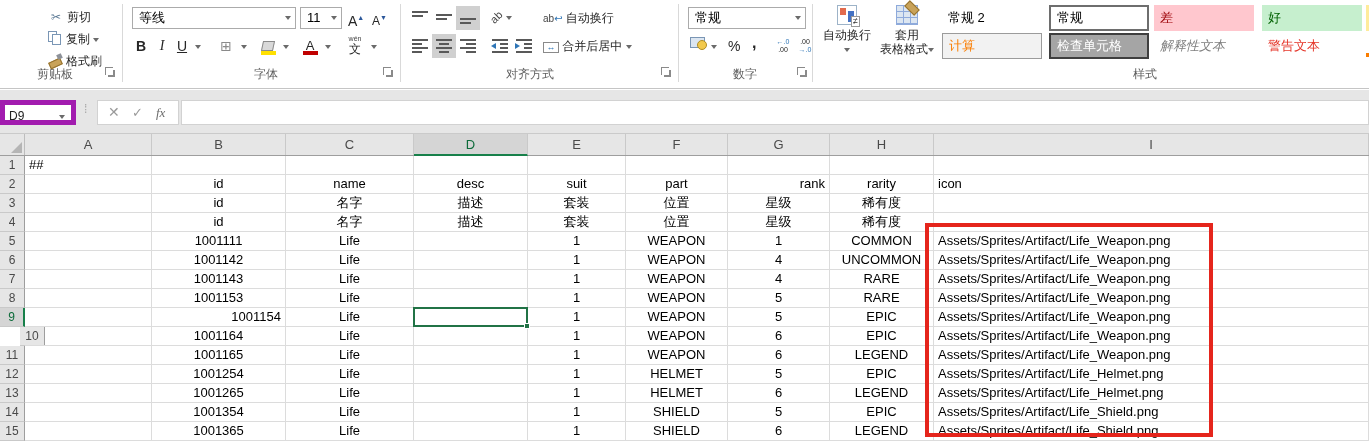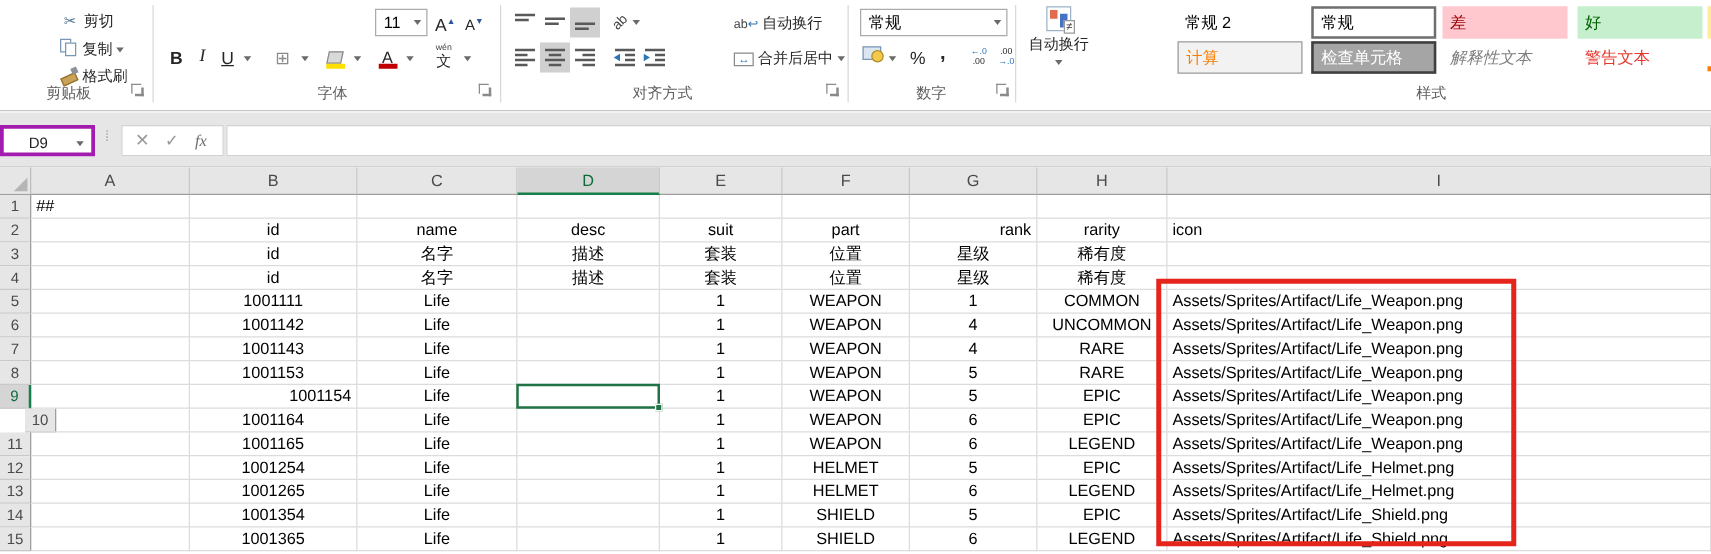--- a/index.html
+++ b/index.html
@@ -40,21 +40,21 @@
   .u-line { text-decoration:underline; }
   .color-bar { position:absolute; left:1px; bottom:3px; width:15px; height:4px; }
   .grow-ic { font-size:14px; color:#262626; } .grow-ic sup { font-size:7px; color:#2b579a; }
   .phon { position:relative; display:inline-block; font-size:12px; line-height:10px; }
   .phon small { display:block; font-size:7px; color:#444; }
 
   
   .bars { position:absolute; width:24px; height:24px; top:6px; }
   .bars.r2 { top:34px; }
   .bars span { position:absolute; left:4px; height:2px; background:#595959; }
-  .wrap-btn, .merge-btn { position:absolute; font-size:12px; color:#262626; height:24px; line-height:24px; white-space:nowrap;margin-left:44px; }
+  .wrap-btn, .merge-btn { position:absolute; font-size:12px; color:#262626; height:24px; line-height:24px; white-space:nowrap; }
   .blue { color:#2e75b6; }
 
   
   .tiny2 { position:absolute; top:34px; width:22px; font-size:7px; line-height:8px; text-align:center; color:#262626; padding-top:4px; }
   .coin-ic { position:relative; display:inline-block; width:18px; height:14px; }
   .coin-ic::before { content:""; position:absolute; left:0; top:1px; width:13px; height:9px; background:#dce6f1; border:1px solid #7a96b5; }
   .coin-ic::after { content:""; position:absolute; right:1px; bottom:0; width:8px; height:8px; border-radius:50%; background:#f2c94c; border:1px solid #b08d24; }
 
   
   .bigbtn { position:absolute; top:4px; width:58px; height:62px; text-align:center; font-size:12px; color:#262626; line-height:14px; }
@@ -64,21 +64,21 @@
   .cf-ic .b2 { left:10px; top:5px; width:6px; height:11px; background:#4472c4; }
   .cf-ic .ne { position:absolute; right:-4px; bottom:-3px; font-size:9px; color:#333; background:#fff; border:1px solid #999; line-height:9px; padding:0 1px; font-style:normal; }
   .ft-ic { position:relative; width:22px; height:20px; margin:1px auto 3px;
            background:linear-gradient(#fff 0 0) , #dce6f1; border:1px solid #8eaadb;
            background-image:repeating-linear-gradient(to right,transparent 0 6px,#8eaadb 6px 7px),repeating-linear-gradient(to bottom,transparent 0 5px,#8eaadb 5px 6px); }
   .ft-ic::after { content:""; position:absolute; right:-2px; top:-2px; width:12px; height:6px; background:#c9a35a; border:1px solid #96732f; transform:rotate(45deg); }
   .gal { position:absolute; height:26px; line-height:26px; font-size:13px; padding-left:6px; overflow:hidden; white-space:nowrap; }
 
   
   .fbar { position:absolute; left:0; top:90px; width:1369px; height:44px; background:#e6e6e6; border-bottom:1px solid #cacaca; }
-  .namebox { position:absolute; left:0; top:10px; width:76px; height:25px; background:#fff; border:3px solid #a21caf; font-size:12px; color:#222; line-height:23px; padding-left:20px; }
+  .namebox { position:absolute; left:0; top:10px; width:76px; height:25px; background:#fff; border:5px solid #a21caf; font-size:12px; color:#222; line-height:23px; padding-left:4px; }
   .namebox .dd { position:absolute; right:6px; top:10px; }
   .fdots { position:absolute; left:84px; top:12px; color:#a9a9a9; font-size:12px; letter-spacing:0; }
   .fxbox { position:absolute; left:97px; top:10px; width:82px; height:25px; background:#fff; border:1px solid #d2d2d2; }
   .fxbox span { position:absolute; top:0; line-height:23px; color:#9a9a9a; }
   .fxbox .x { left:10px; font-size:14px; }
   .fxbox .ck { left:34px; font-size:13px; }
   .fxbox .fx { left:58px; font-family:"Liberation Serif","DejaVu Serif",serif; font-style:italic; font-size:13px; color:#6d6d6d; }
   .finput { position:absolute; left:181px; top:10px; width:1188px; height:25px; background:#fff; border:1px solid #d2d2d2; }
 
   
@@ -108,20 +108,23 @@
     <div class="btn-sm" style="left:48px;top:28px;">
       <span class="copy-ic"><i></i><i></i></span><span>复制</span> <span class="dd"></span>
     </div>
     <div class="btn-sm" style="left:48px;top:50px;">
       <span class="brush-ic"></span><span>格式刷</span>
     </div>
     <div class="grp-label" style="left:20px;width:70px;">剪贴板</div>
     <div class="launcher" style="left:105px;"></div>
     <div class="vsep" style="left:122px;"></div>
 
+    <div class="combo" style="left:132px;top:7px;width:164px;">
+      <span>等线</span><span class="dd"></span>
+    </div>
     <div class="combo" style="left:300px;top:7px;width:42px;">
       <span>11</span><span class="dd"></span>
     </div>
     <div class="btn-sm grow-ic" style="left:348px;top:7px;"><span>A</span><sup>▲</sup></div>
     <div class="btn-sm grow-ic" style="left:372px;top:7px;font-size:12px;"><span>A</span><sup style="color:#2b579a;">▼</sup></div>
 
     <div class="fbtn" style="left:132px;width:18px;font-weight:bold;"><span>B</span></div>
     <div class="fbtn" style="left:154px;width:16px;font-style:italic;font-family:'Liberation Serif',serif;"><span>I</span></div>
     <div class="fbtn u-line" style="left:174px;width:16px;"><span>U</span></div>
     <div class="fbtn" style="left:192px;width:12px;"><span class="dd"></span></div>
@@ -215,20 +218,25 @@
     <div class="vsep" style="left:812px;"></div>
 
     <div class="bigbtn" style="left:818px;">
       <div class="cf-ic">
           <i class="b1"></i>
           <i class="b2"></i>
           <i class="ne">≠</i>
         </div>
       <span>自动换行</span>
       <div><span class="dd"></span></div>
+    </div>
+    <div class="bigbtn" style="left:878px;">
+      <div class="ft-ic"></div>
+      <span>套用</span><br>
+      <span>表格格式</span><span class="dd"></span>
     </div>
     <div id="gallery">
         <div class="gal" style="left: 942px; top: 5px; width: 100px; background: rgb(255, 255, 255); color: rgb(0, 0, 0);">常规 2</div>
         <div class="gal" style="left: 1049px; top: 5px; width: 100px; background: rgb(255, 255, 255); color: rgb(0, 0, 0); border: 2px solid rgb(110, 110, 110); line-height: 22px;">常规</div>
         <div class="gal" style="left: 1154px; top: 5px; width: 100px; background: rgb(255, 199, 206); color: rgb(156, 0, 6);">差</div>
         <div class="gal" style="left: 1262px; top: 5px; width: 100px; background: rgb(198, 239, 206); color: rgb(0, 97, 0);">好</div>
         <div class="gal" style="left: 942px; top: 33px; width: 100px; background: rgb(242, 242, 242); color: rgb(250, 125, 0); border: 1px solid rgb(155, 155, 155); line-height: 24px;">计算</div>
         <div class="gal" style="left: 1049px; top: 33px; width: 100px; background: rgb(165, 165, 165); color: rgb(255, 255, 255); border: 2px solid rgb(63, 63, 63); line-height: 22px;">检查单元格</div>
         <div class="gal" style="left: 1154px; top: 33px; width: 100px; background: rgb(255, 255, 255); color: rgb(127, 127, 127); font-style: italic;">解释性文本</div>
         <div class="gal" style="left: 1262px; top: 33px; width: 100px; background: rgb(255, 255, 255); color: rgb(229, 54, 42);">警告文本</div>

